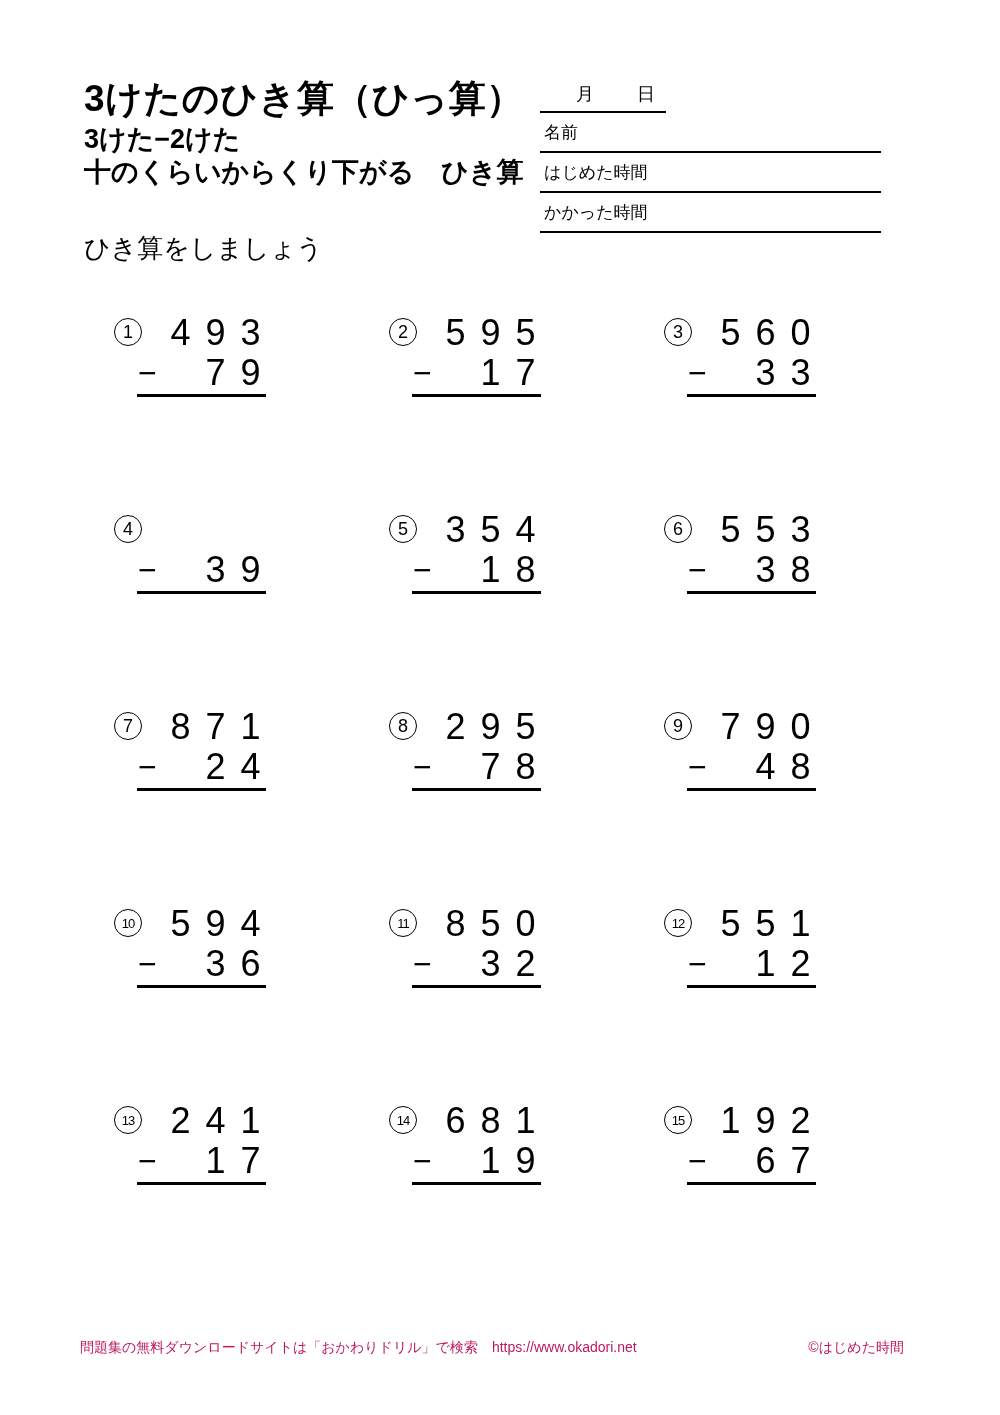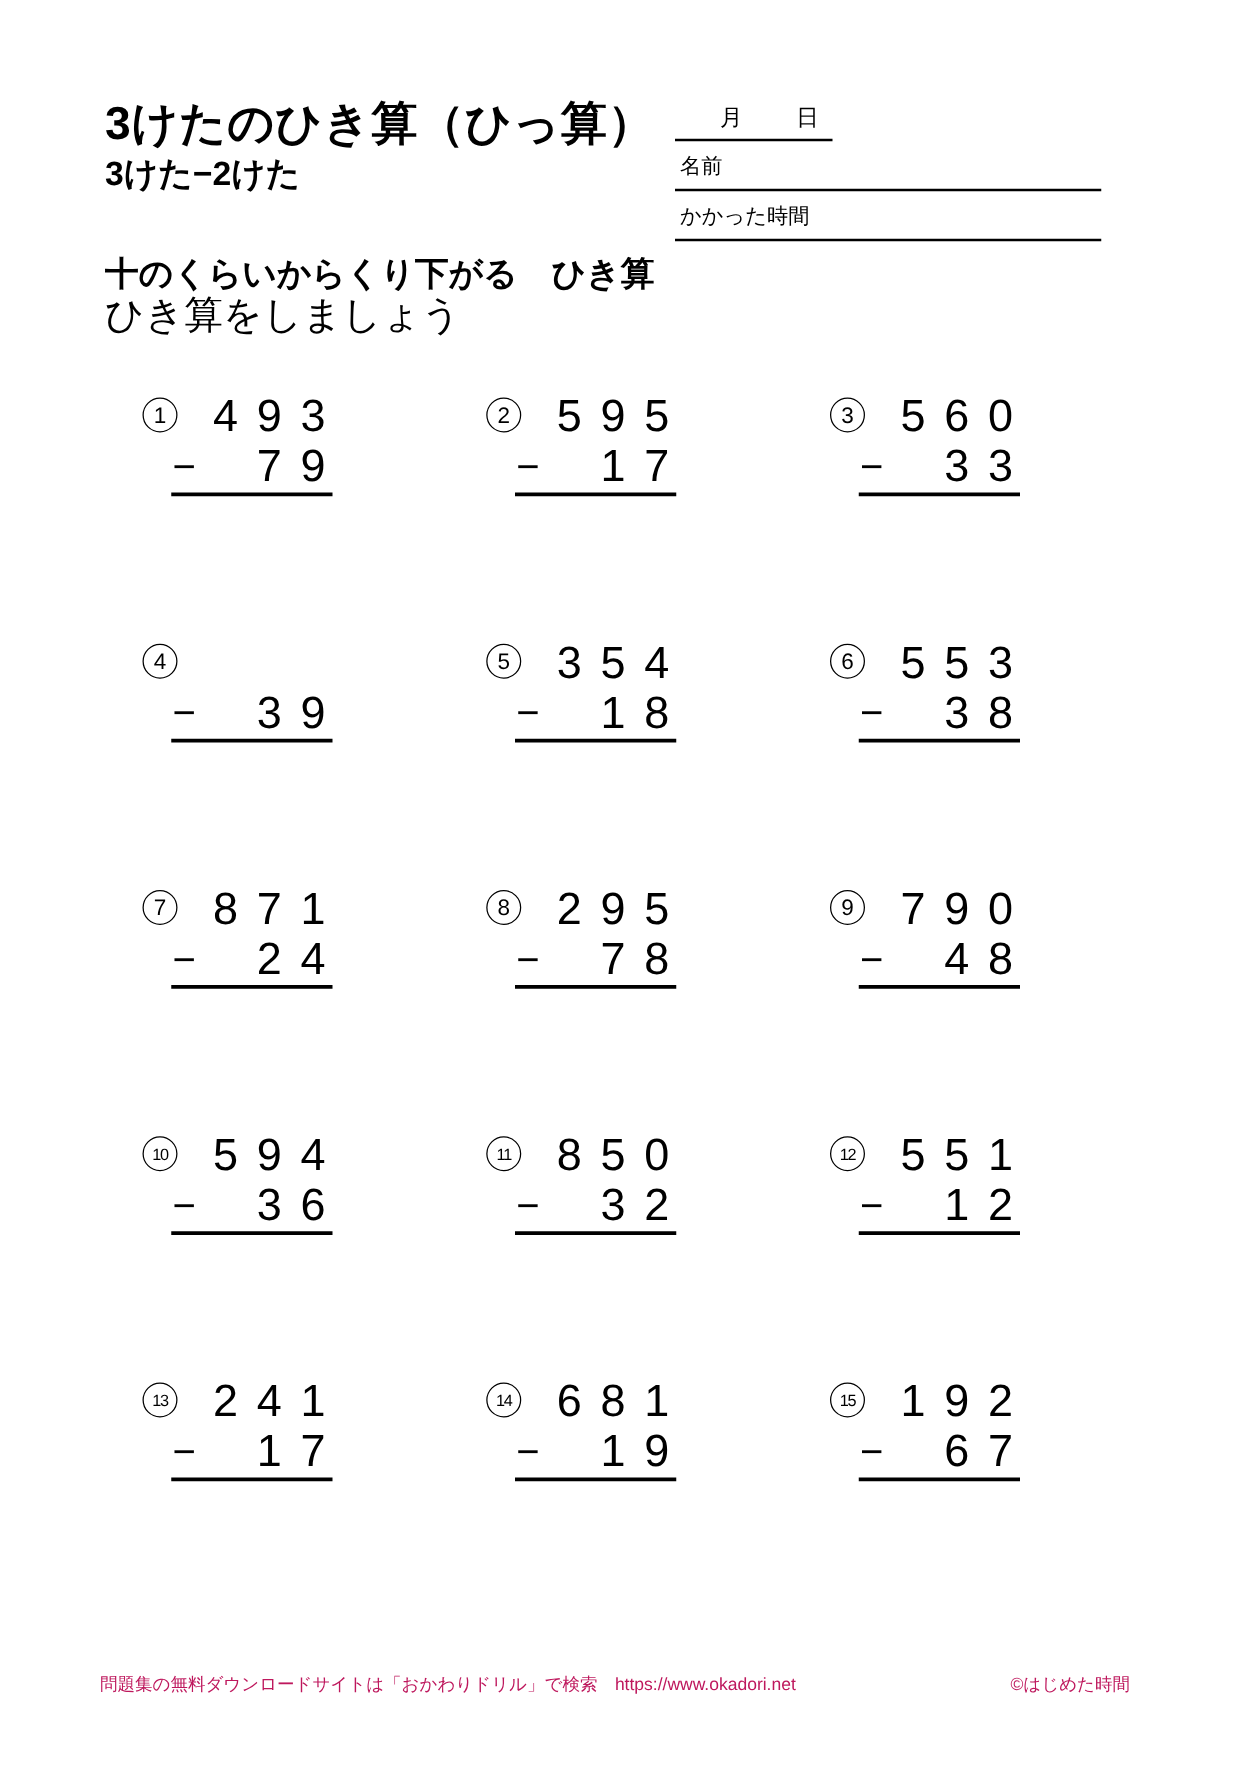--- a/index.html
+++ b/index.html
@@ -35,27 +35,26 @@
     font-weight: 600;
     white-space: nowrap;
   }
   .subtitle2 {
     position: absolute;
     left: 84px;
     top: 154px;
     font-size: 27px;
     font-weight: 600;
     white-space: nowrap;
-    margin-top: 47px;
   }
   .instruction {
     position: absolute;
     left: 84px;
     top: 231px;
-    font-size: 31px;
+    font-size: 26px;
     font-weight: 400;
     white-space: nowrap;
   }
 
   
   .form-block {
     position: absolute;
     left: 540px;
     top: 80px;
     width: 341px;
@@ -170,20 +169,23 @@
 
   <div class="form-block">
     <div class="date-box">
       <span class="month">月</span>
       <span class="day">日</span>
     </div>
     <div class="form-row">
       <span class="label">名前</span>
     </div>
     <div class="form-row">
+      <span class="label">はじめた時間</span>
+    </div>
+    <div class="form-row">
       <span class="label">かかった時間</span>
     </div>
   </div>
 
   <div class="problems-grid" id="problems-grid">
       <div class="problem">
         <span class="p-circle">1</span>
         <div class="p-row minuend-row"><span class="digit">4</span><span class="digit">9</span><span class="digit">3</span></div>
         <div class="p-row subtrahend-row"><span class="p-minus">−</span><span class="digit">7</span><span class="digit">9</span></div>
         <div class="p-line"></div>

